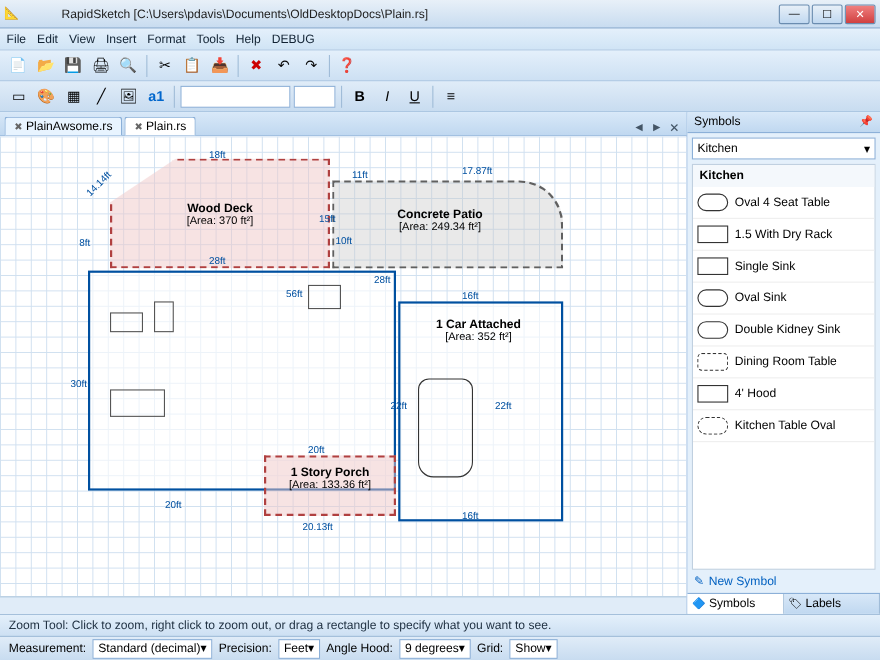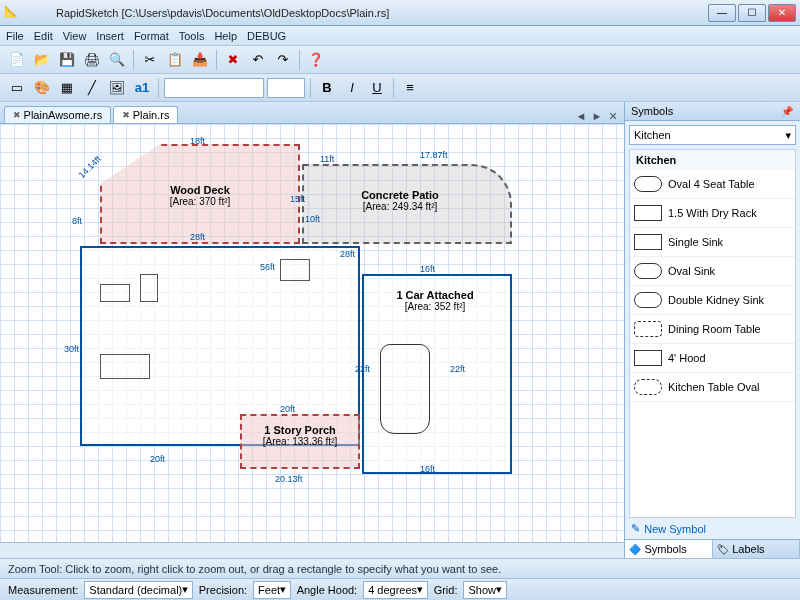--- a/index.html
+++ b/index.html
@@ -246,16 +246,16 @@
 <div class="statusbar">
   <span>Zoom Tool: Click to zoom, right click to zoom out, or drag a rectangle to specify what you want to see.</span>
 </div>
 
 <div class="optbar">
   <span>Measurement:</span>
   <span class="optsel"><span>Standard (decimal)</span> ▾</span>
   <span>Precision:</span>
   <span class="optsel"><span>Feet</span> ▾</span>
   <span>Angle Hood:</span>
-  <span class="optsel"><span>4 degrees</span> ▾</span>
+  <span class="optsel"><span>9 degrees</span> ▾</span>
   <span>Grid:</span>
   <span class="optsel"><span>Show</span> ▾</span>
 </div>
 
 </body></html>

